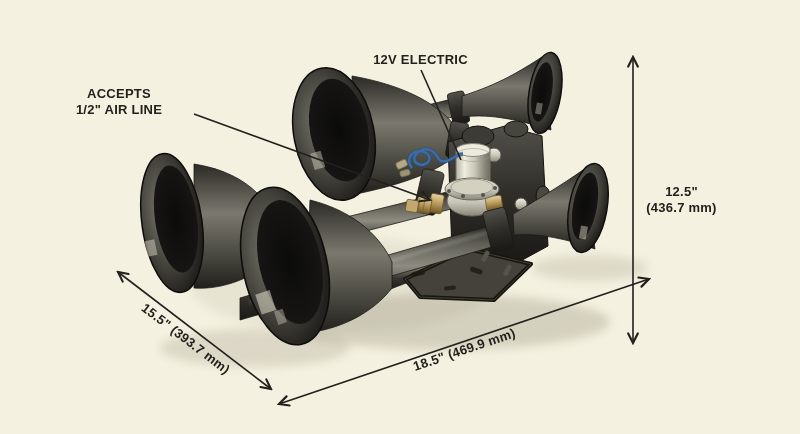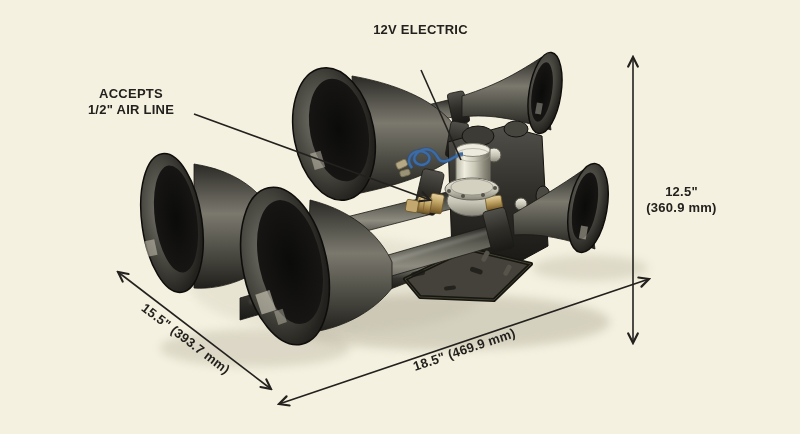--- a/index.html
+++ b/index.html
@@ -188,31 +188,31 @@
 
     <g stroke="#23211e" stroke-width="1.6" fill="none">
       <path d="M421,70 L461,160"></path>
       <path d="M194,114 L430,200" marker-end="url(#arw)"></path>
       <path d="M633,57 L633,343" marker-start="url(#arw)" marker-end="url(#arw)"></path>
       <path d="M279,404 L649,279" marker-start="url(#arw)" marker-end="url(#arw)"></path>
       <path d="M118,272 L271,389" marker-start="url(#arw)" marker-end="url(#arw)"></path>
     </g>
   </svg>
 
-  <div class="label" style="left:348px;top:22px;width:145px;">
+  <div class="label" style="left:348px;top:52px;width:145px;">
     <div>12V ELECTRIC</div>
   </div>
 
-  <div class="label" style="left:66px;top:86px;width:130px;">
+  <div class="label" style="left:54px;top:86px;width:130px;">
     <div>ACCEPTS</div>
     <div>1/2" AIR LINE</div>
   </div>
 
   <div class="label" style="left:634px;top:184px;width:95px;">
     <div>12.5"</div>
-    <div>(360.9 mm)</div>
+    <div>(436.7 mm)</div>
   </div>
 
   <div class="label rot" style="left:362px;top:342px;width:205px;transform:rotate(-18.7deg);">18.5" (469.9 mm)</div>
 
   <div class="label rot" style="left:83px;top:331px;width:205px;transform:rotate(37.4deg);">15.5" (393.7 mm)</div>
 
 </div>
 
 </body></html>

